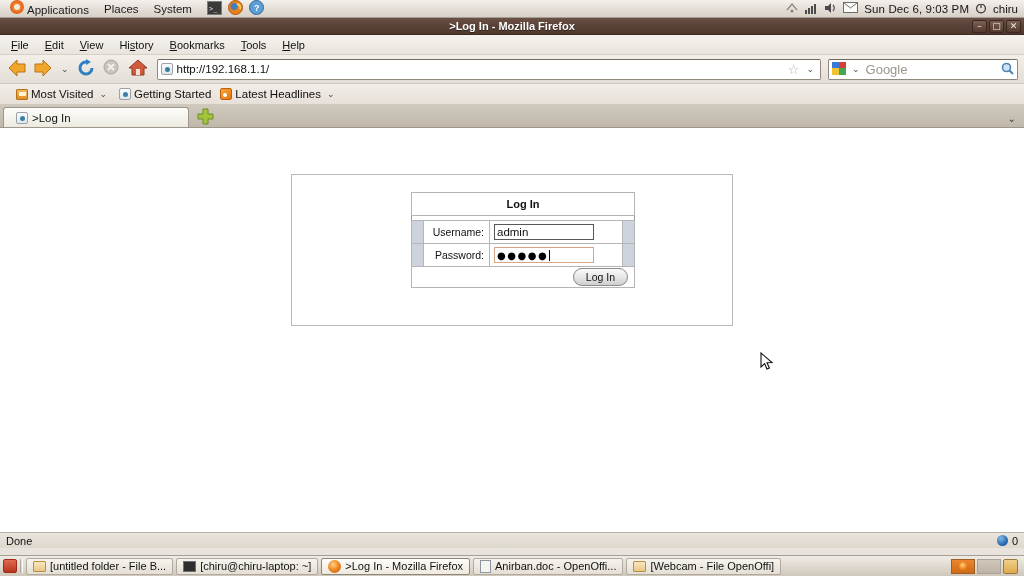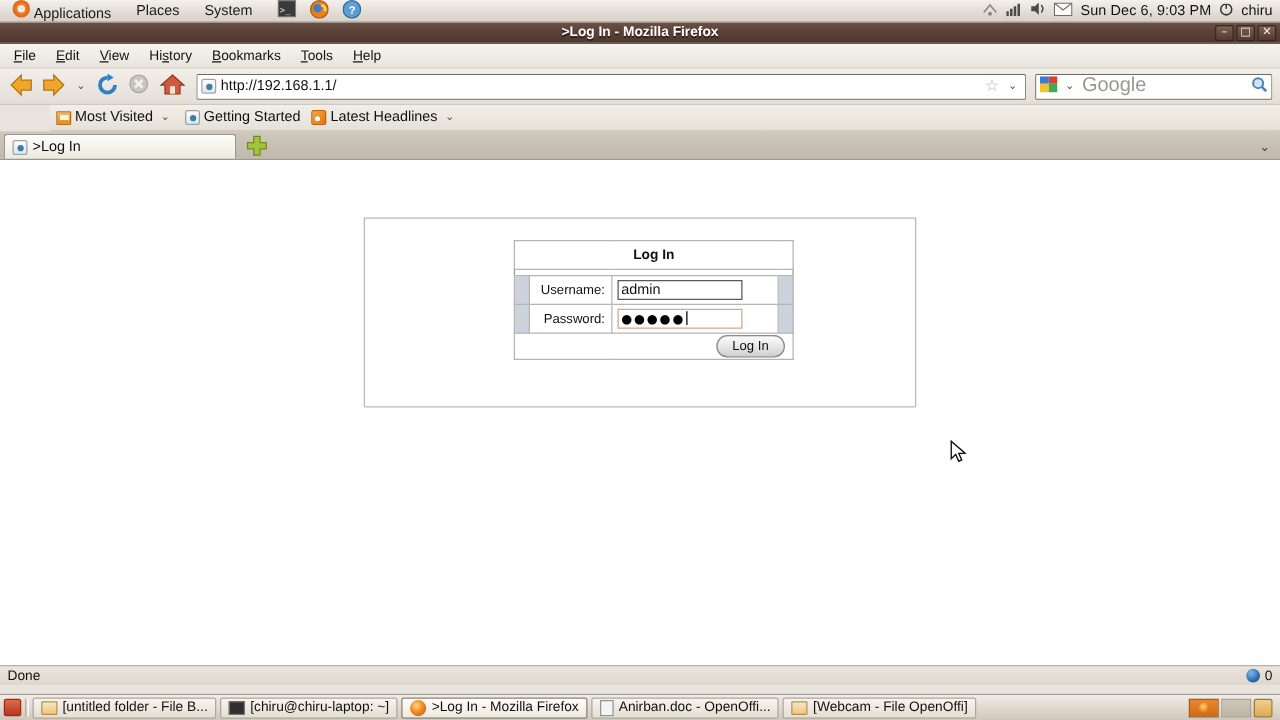--- a/index.html
+++ b/index.html
@@ -12,21 +12,21 @@
   }
   #screen { position: relative; width: 1024px; height: 576px; }
 
   
   .gnome-panel {
     position: absolute; top: 0; left: 0; width: 1024px; height: 18px;
     background: linear-gradient(to bottom, #f4f0ec 0%, #e5dfd8 50%, #d8d1c8 100%);
     border-bottom: 1px solid #a39e96;
     display: flex; align-items: center;
   }
-  .panel-left { display: flex; align-items: center; gap: 8px; padding-left: 4px; }
+  .panel-left { display: flex; align-items: center; gap: 3px; padding-left: 4px; }
   .panel-menu {
     font-size: 11.5px; color: #1a1a1a; padding: 1px 6px; line-height: 14px;
     white-space: nowrap;
   }
   .panel-right {
     margin-left: auto; display: flex; align-items: center; gap: 6px; padding-right: 6px;
   }
   .panel-clock { font-size: 11.5px; color: #151515; white-space: nowrap; letter-spacing: .1px; }
   .panel-user { font-size: 11.5px; color: #151515; }
   .ubuntu-logo {
@@ -87,37 +87,36 @@
     border: 1px solid #8e887e; border-top-color:#6f6a62; border-radius: 2px;
     display: flex; align-items: center; padding: 0 3px; gap: 4px; margin: 0 3px;
   }
   .url-text { font-size: 11.5px; color: #111; flex: 1; }
   .star { color: #b9b3a8; font-size: 13px; font-family:"DejaVu Sans",sans-serif;}
   .searchbar {
     width: 190px; height: 21px; background: #fff;
     border: 1px solid #8e887e; border-top-color:#6f6a62; border-radius: 2px;
     display: flex; align-items: center; padding: 0 3px; gap: 3px;
   }
-  .search-ph { font-size: 16px; color: #9b968e; flex: 1; }
+  .search-ph { font-size: 13px; color: #9b968e; flex: 1; }
   .favicon-globe {
     width: 12px; height: 12px; border-radius: 2px;
     background: linear-gradient(to bottom,#fcfcfc,#dfe6ea);
     border: 1px solid #9aa3a8; position: relative;
   }
   .favicon-globe::after {
     content:""; position:absolute; left:3px; top:3px; width:5px; height:5px;
     border-radius:50%; background:#3b7fa8;
   }
 
   
   .bookmarkbar {
     height: 21px; background: linear-gradient(to bottom,#f2eee8,#e6e0d8);
-    display: flex; align-items: center; padding-left: 5px; gap: 9px;
+    display: flex; align-items: center; padding-left: 16px; gap: 9px;
     border-bottom: 1px solid #cfc9bf;
-    margin-left: 40px;
   }
   .bm { display: flex; align-items: center; gap: 3px; font-size: 11.5px; color: #111; }
   .bm-folder {
     width: 12px; height: 11px; border-radius: 1px;
     background: linear-gradient(to bottom,#f4b960,#e08e24); border:1px solid #b5701a;
     position: relative;
   }
   .bm-folder::after{content:"";position:absolute;left:2px;top:2px;width:7px;height:4px;background:#fff3dc;}
   .bm-rss {
     width: 12px; height: 12px; border-radius: 2px;
@@ -132,21 +131,21 @@
   
   .tabbar {
     height: 23px; background: linear-gradient(to bottom,#cfc8bc,#bfb8ab);
     display: flex; align-items: flex-end; padding-left: 3px;
     border-bottom: 1px solid #9e968a; position: relative;
   }
   .tab {
     width: 186px; height: 20px; background: linear-gradient(to bottom,#fdfdfb,#eceadf);
     border: 1px solid #9e968a; border-bottom: none;
     border-radius: 3px 3px 0 0; display: flex; align-items: center;
-    gap: 4px; padding: 0 6px; font-size: 11.5px; color: #111;
+    gap: 4px; padding: 0 12px; font-size: 11.5px; color: #111;
   }
   .newtab {
     width: 17px; height: 17px; margin-left: 8px; margin-bottom: 2px; position: relative;
   }
   .tablist-chev {
     position: absolute; right: 8px; bottom: 3px; font-size: 10px; color: #3b3b3b;
     font-family:"DejaVu Sans",sans-serif;
   }
 
   

